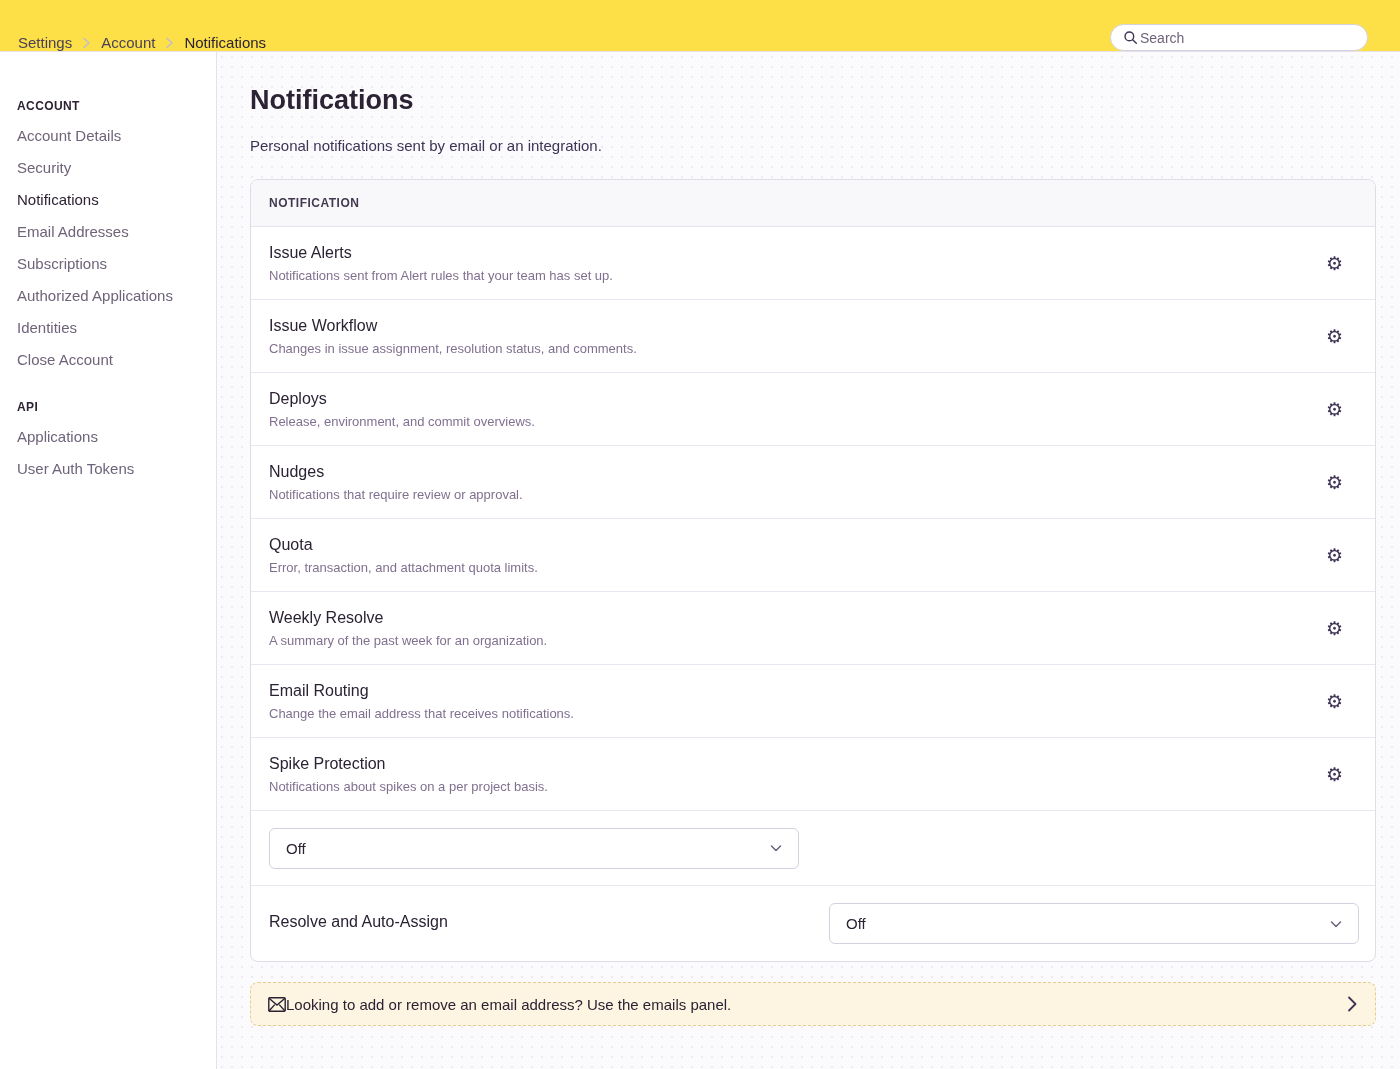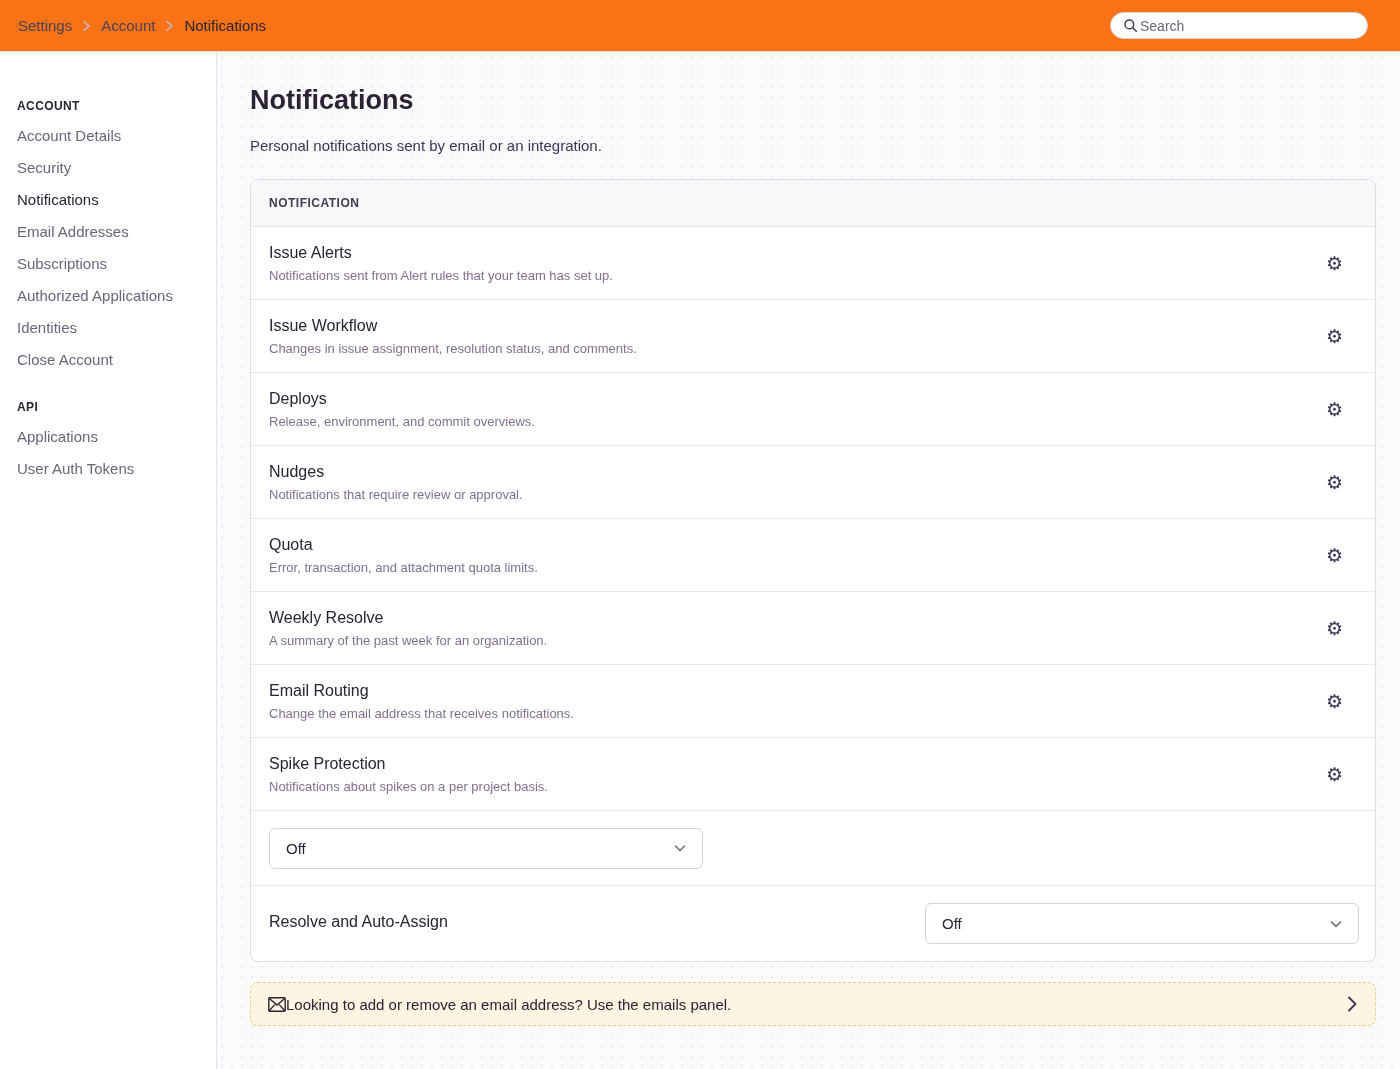--- a/index.html
+++ b/index.html
@@ -16,22 +16,22 @@
   }
   *{box-sizing:border-box;}
   html,body{margin:0;padding:0;}
   body{
     width:1400px;height:1069px;overflow:hidden;
     font-family:"Liberation Sans",sans-serif;
     color:var(--c-dark);background:#ffffff;
   }
   
   .topbar{
-    height:52px;display:flex;align-items:center;justify-content:space-between;
-    padding:0 32px 0 18px;border-bottom:1px solid var(--c-border);background:#f97316;
+    height:52px;display:flex;align-items:flex-end;justify-content:space-between;
+    padding:0 32px 0 18px;border-bottom:1px solid var(--c-border);background:#fde047;
   }
   .breadcrumb{display:flex;align-items:center;gap:10px;font-size:15px;color:#4a4158;}
   .crumb{cursor:pointer;}
   .crumb.current{color:var(--c-dark);}
   .crumb-sep{display:flex;align-items:center;color:#c2bccd;}
   .search{
     width:258px;height:27px;border:1px solid var(--c-select-border);border-radius:14px;
     display:flex;align-items:center;padding:0 12px;background:#fff;
   }
   .search input{
@@ -73,21 +73,21 @@
   .row:last-child{border-bottom:none;}
   .row.has-select{min-height:75px;padding-right:16px;}
   .row-text{flex:1;min-width:0;}
   .row-title{font-size:16px;line-height:21px;color:var(--c-dark);margin-bottom:4px;}
   .row-desc{font-size:13px;line-height:17px;color:var(--c-muted);}
   .gear{
     font-size:19px;line-height:19px;color:#3f3356;cursor:pointer;
     margin-right:14px;user-select:none;
   }
   .select{
-    width:434px;height:41px;border:1px solid var(--c-select-border);border-radius:6px;
+    width:530px;height:41px;border:1px solid var(--c-select-border);border-radius:6px;
     background:#fff;display:flex;align-items:center;justify-content:space-between;
     padding:0 14px 0 16px;cursor:pointer;flex:0 0 auto;
   }
   .select-value{font-size:15px;color:var(--c-dark);}
   .select-chev{display:flex;align-items:center;}
   
   .banner{
     margin-top:20px;height:44px;border:1px dashed var(--c-banner-border);border-radius:8px;
     background:var(--c-banner-bg);display:flex;align-items:center;
     padding:0 17px;cursor:pointer;

